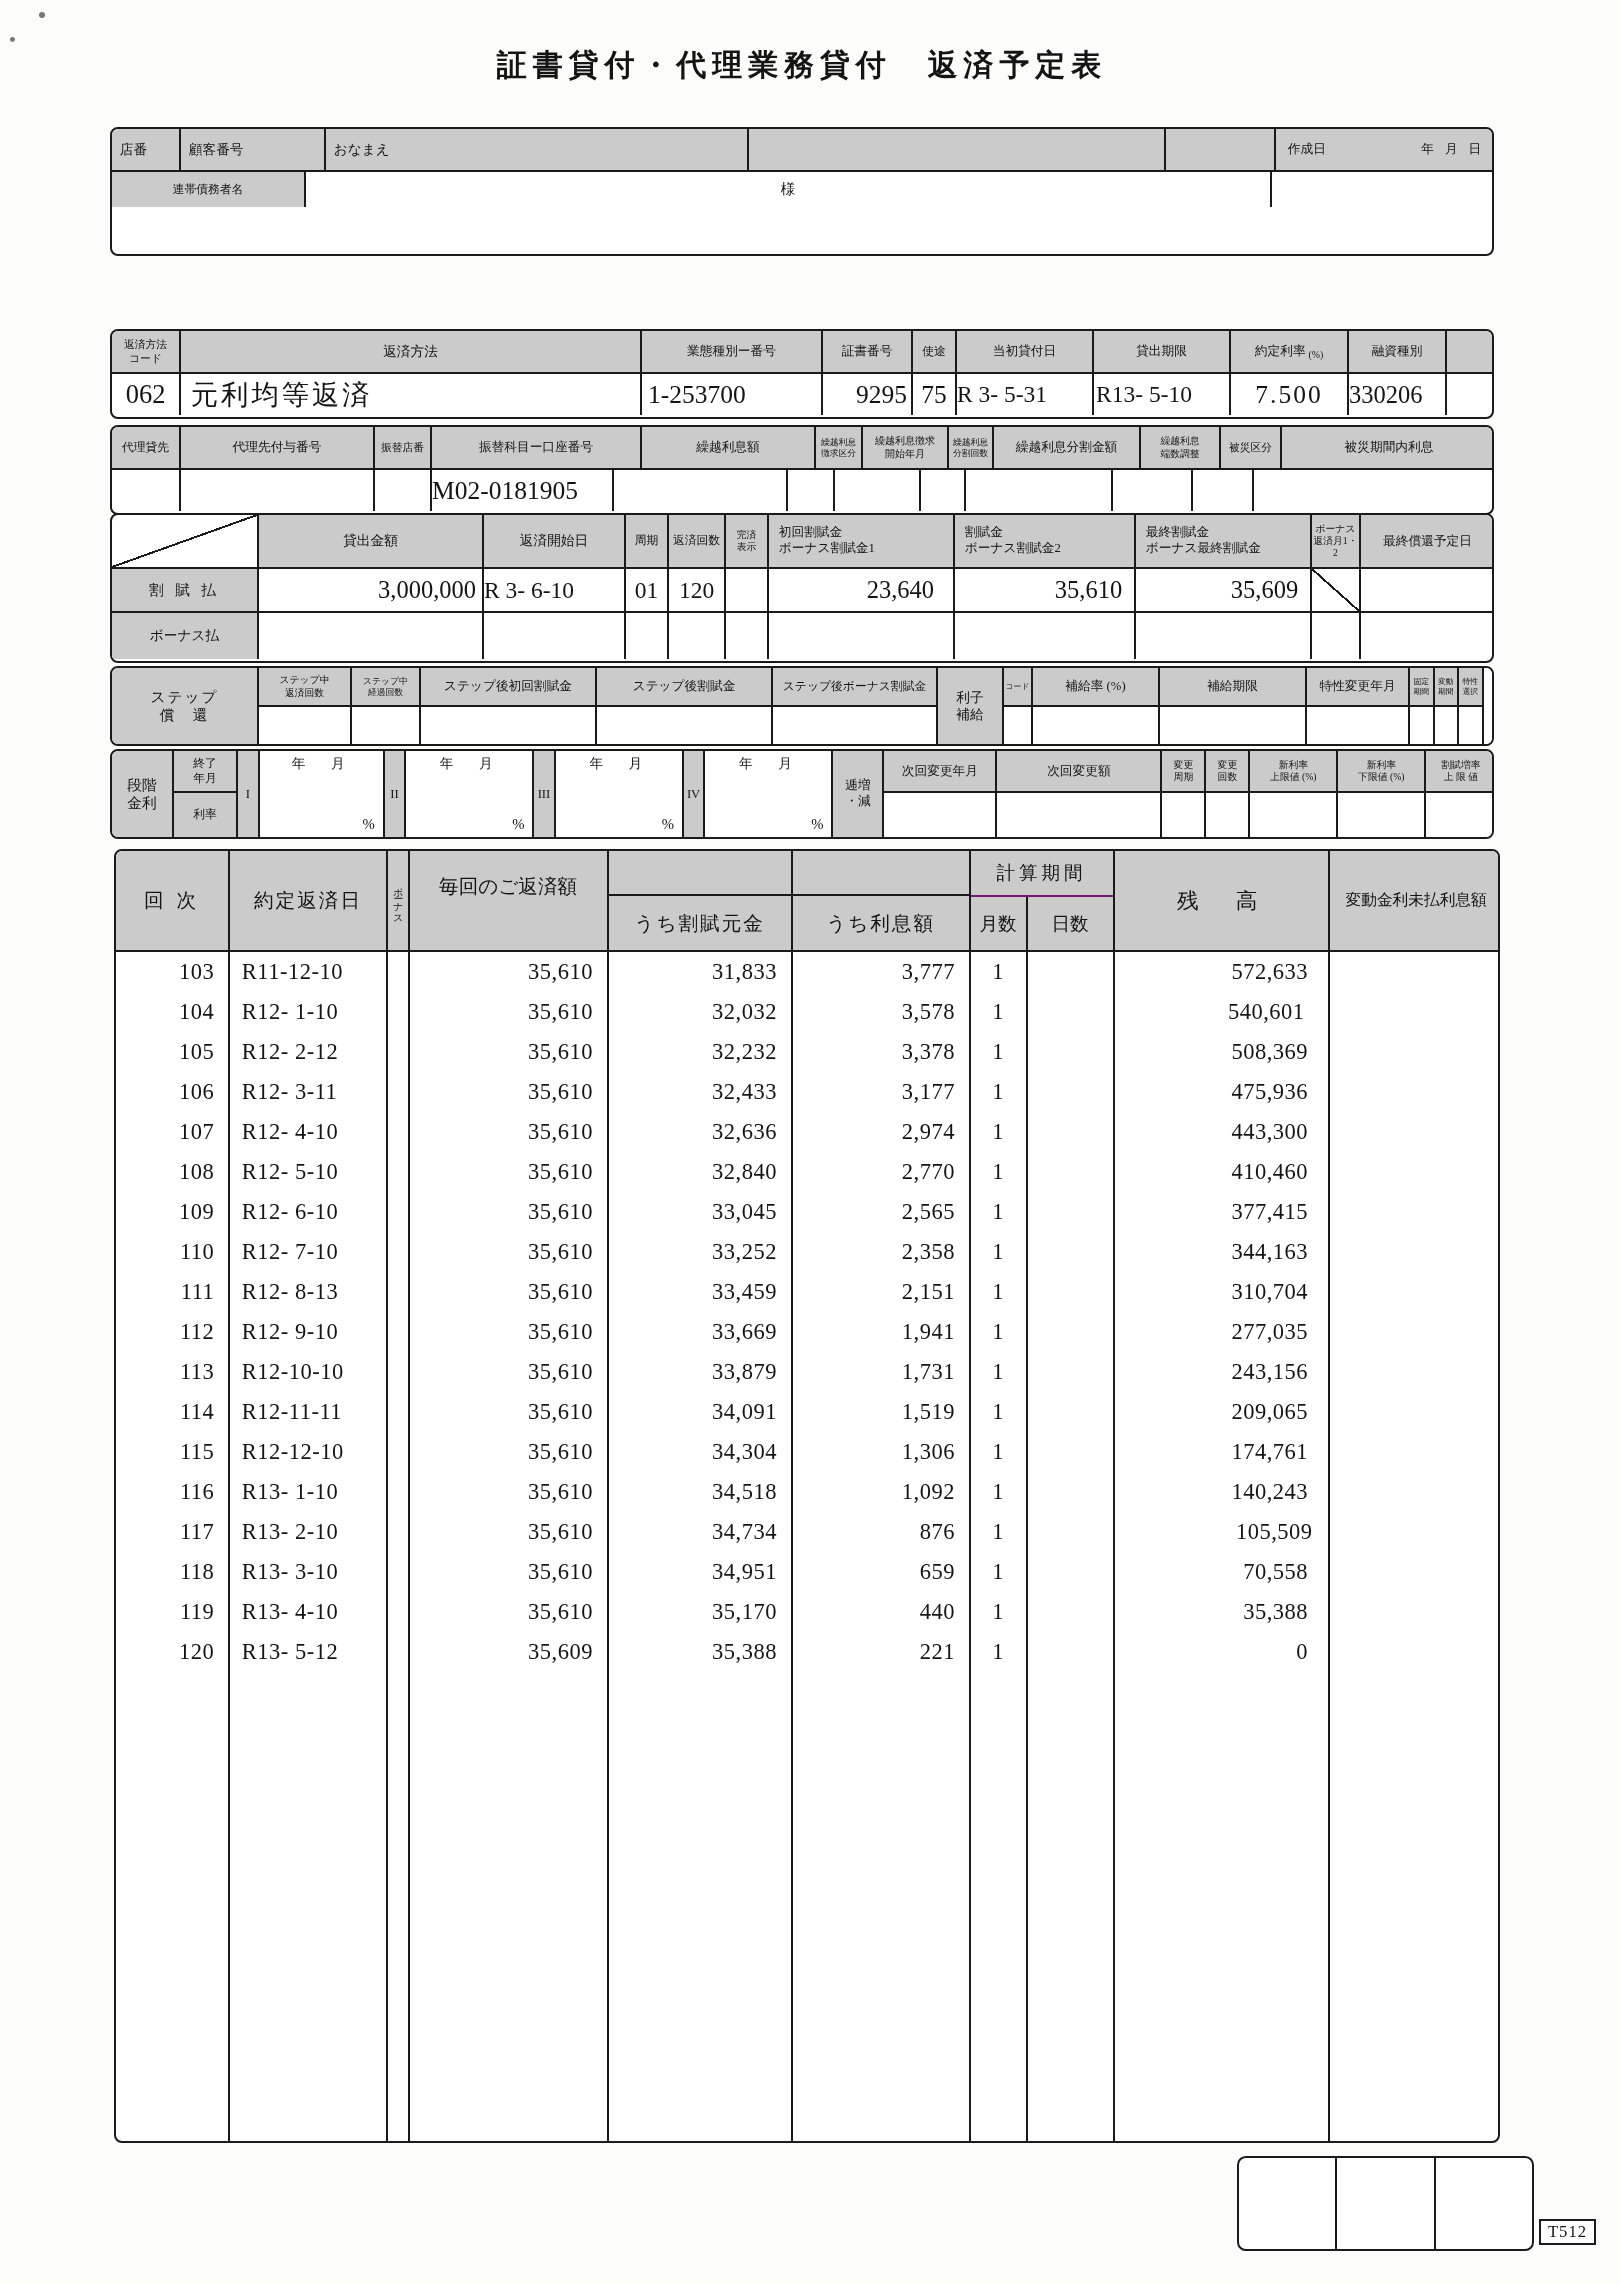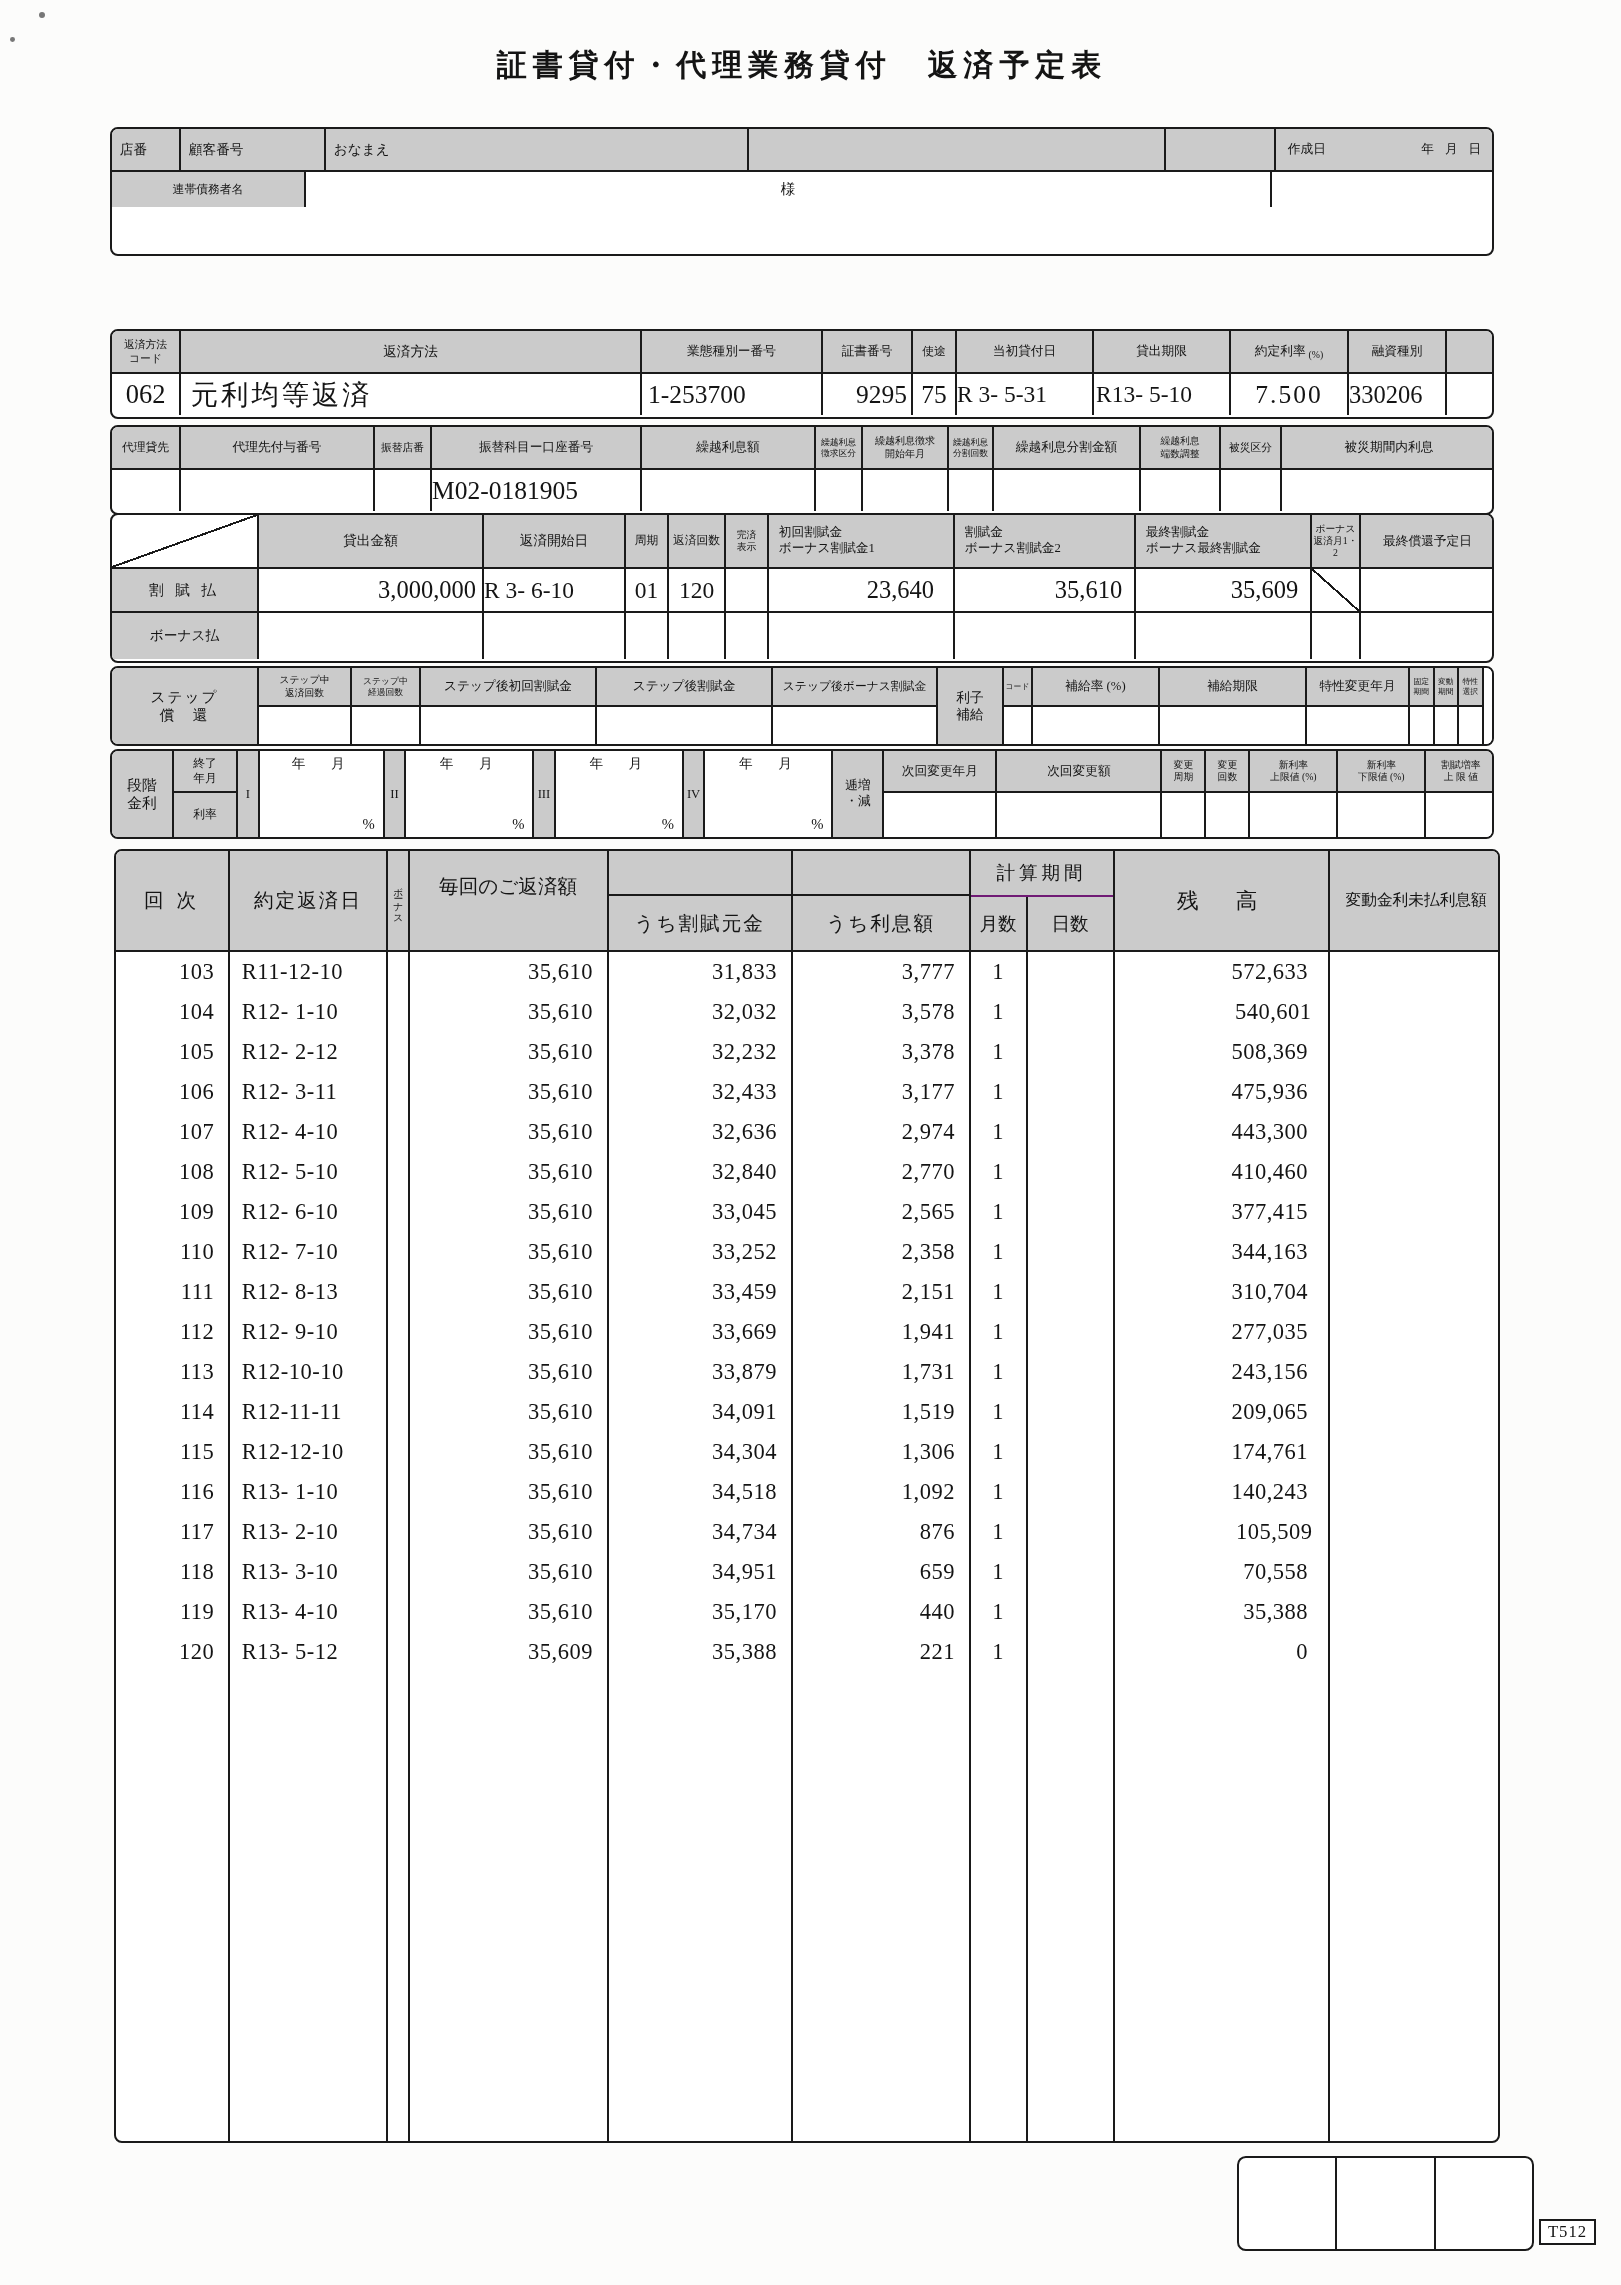--- a/index.html
+++ b/index.html
@@ -132,21 +132,21 @@
       <div class="c g lab" style="width:147px;font-size:12.7px">繰越利息分割金額</div>
       <div class="c g tiny p" style="width:80px;font-size:9.8px">繰越利息
 端数調整</div>
       <div class="c g tiny" style="width:61px;font-size:10.8px">被災区分</div>
       <div class="c g last lab" style="width:214px;font-size:12.7px">被災期間内利息</div>
     </div>
     <div class="hr lastr" style="height:41px">
       <div class="c" style="width:69px"></div>
       <div class="c" style="width:194px"></div>
       <div class="c" style="width:57px"></div>
-      <div class="c vl" style="width:210px;font-size:25.5px;white-space:nowrap">M02-0181905</div>
+      <div class="c vl" style="width:182px;font-size:25.5px;white-space:nowrap">M02-0181905</div>
       <div class="c" style="width:174px"></div>
       <div class="c" style="width:47px"></div>
       <div class="c" style="width:86px"></div>
       <div class="c" style="width:45px"></div>
       <div class="c" style="width:147px"></div>
       <div class="c" style="width:80px"></div>
       <div class="c" style="width:61px"></div>
       <div class="c last" style="width:214px"></div>
     </div>
   </div>
@@ -522,21 +522,21 @@
           <div class="tcell"></div>
           <div class="tcell"></div>
           <div class="tcell"></div>
           <div class="tcell"></div>
           <div class="tcell"></div>
           <div class="tcell"></div>
           <div class="tcell"></div>
         </div>
       <div class="tcol" style="width:215px">
           <div class="tcell t-r" style="padding-right: 19.6px;">572,633</div>
-          <div class="tcell t-r" style="padding-right: 16px;">540,601</div>
+          <div class="tcell t-r" style="padding-right: 23px;">540,601</div>
           <div class="tcell t-r" style="padding-right: 19.6px;">508,369</div>
           <div class="tcell t-r" style="padding-right: 19.6px;">475,936</div>
           <div class="tcell t-r" style="padding-right: 19.6px;">443,300</div>
           <div class="tcell t-r" style="padding-right: 19.6px;">410,460</div>
           <div class="tcell t-r" style="padding-right: 19.6px;">377,415</div>
           <div class="tcell t-r" style="padding-right: 19.6px;">344,163</div>
           <div class="tcell t-r" style="padding-right: 19.6px;">310,704</div>
           <div class="tcell t-r" style="padding-right: 19.6px;">277,035</div>
           <div class="tcell t-r" style="padding-right: 19.6px;">243,156</div>
           <div class="tcell t-r" style="padding-right: 19.6px;">209,065</div>

